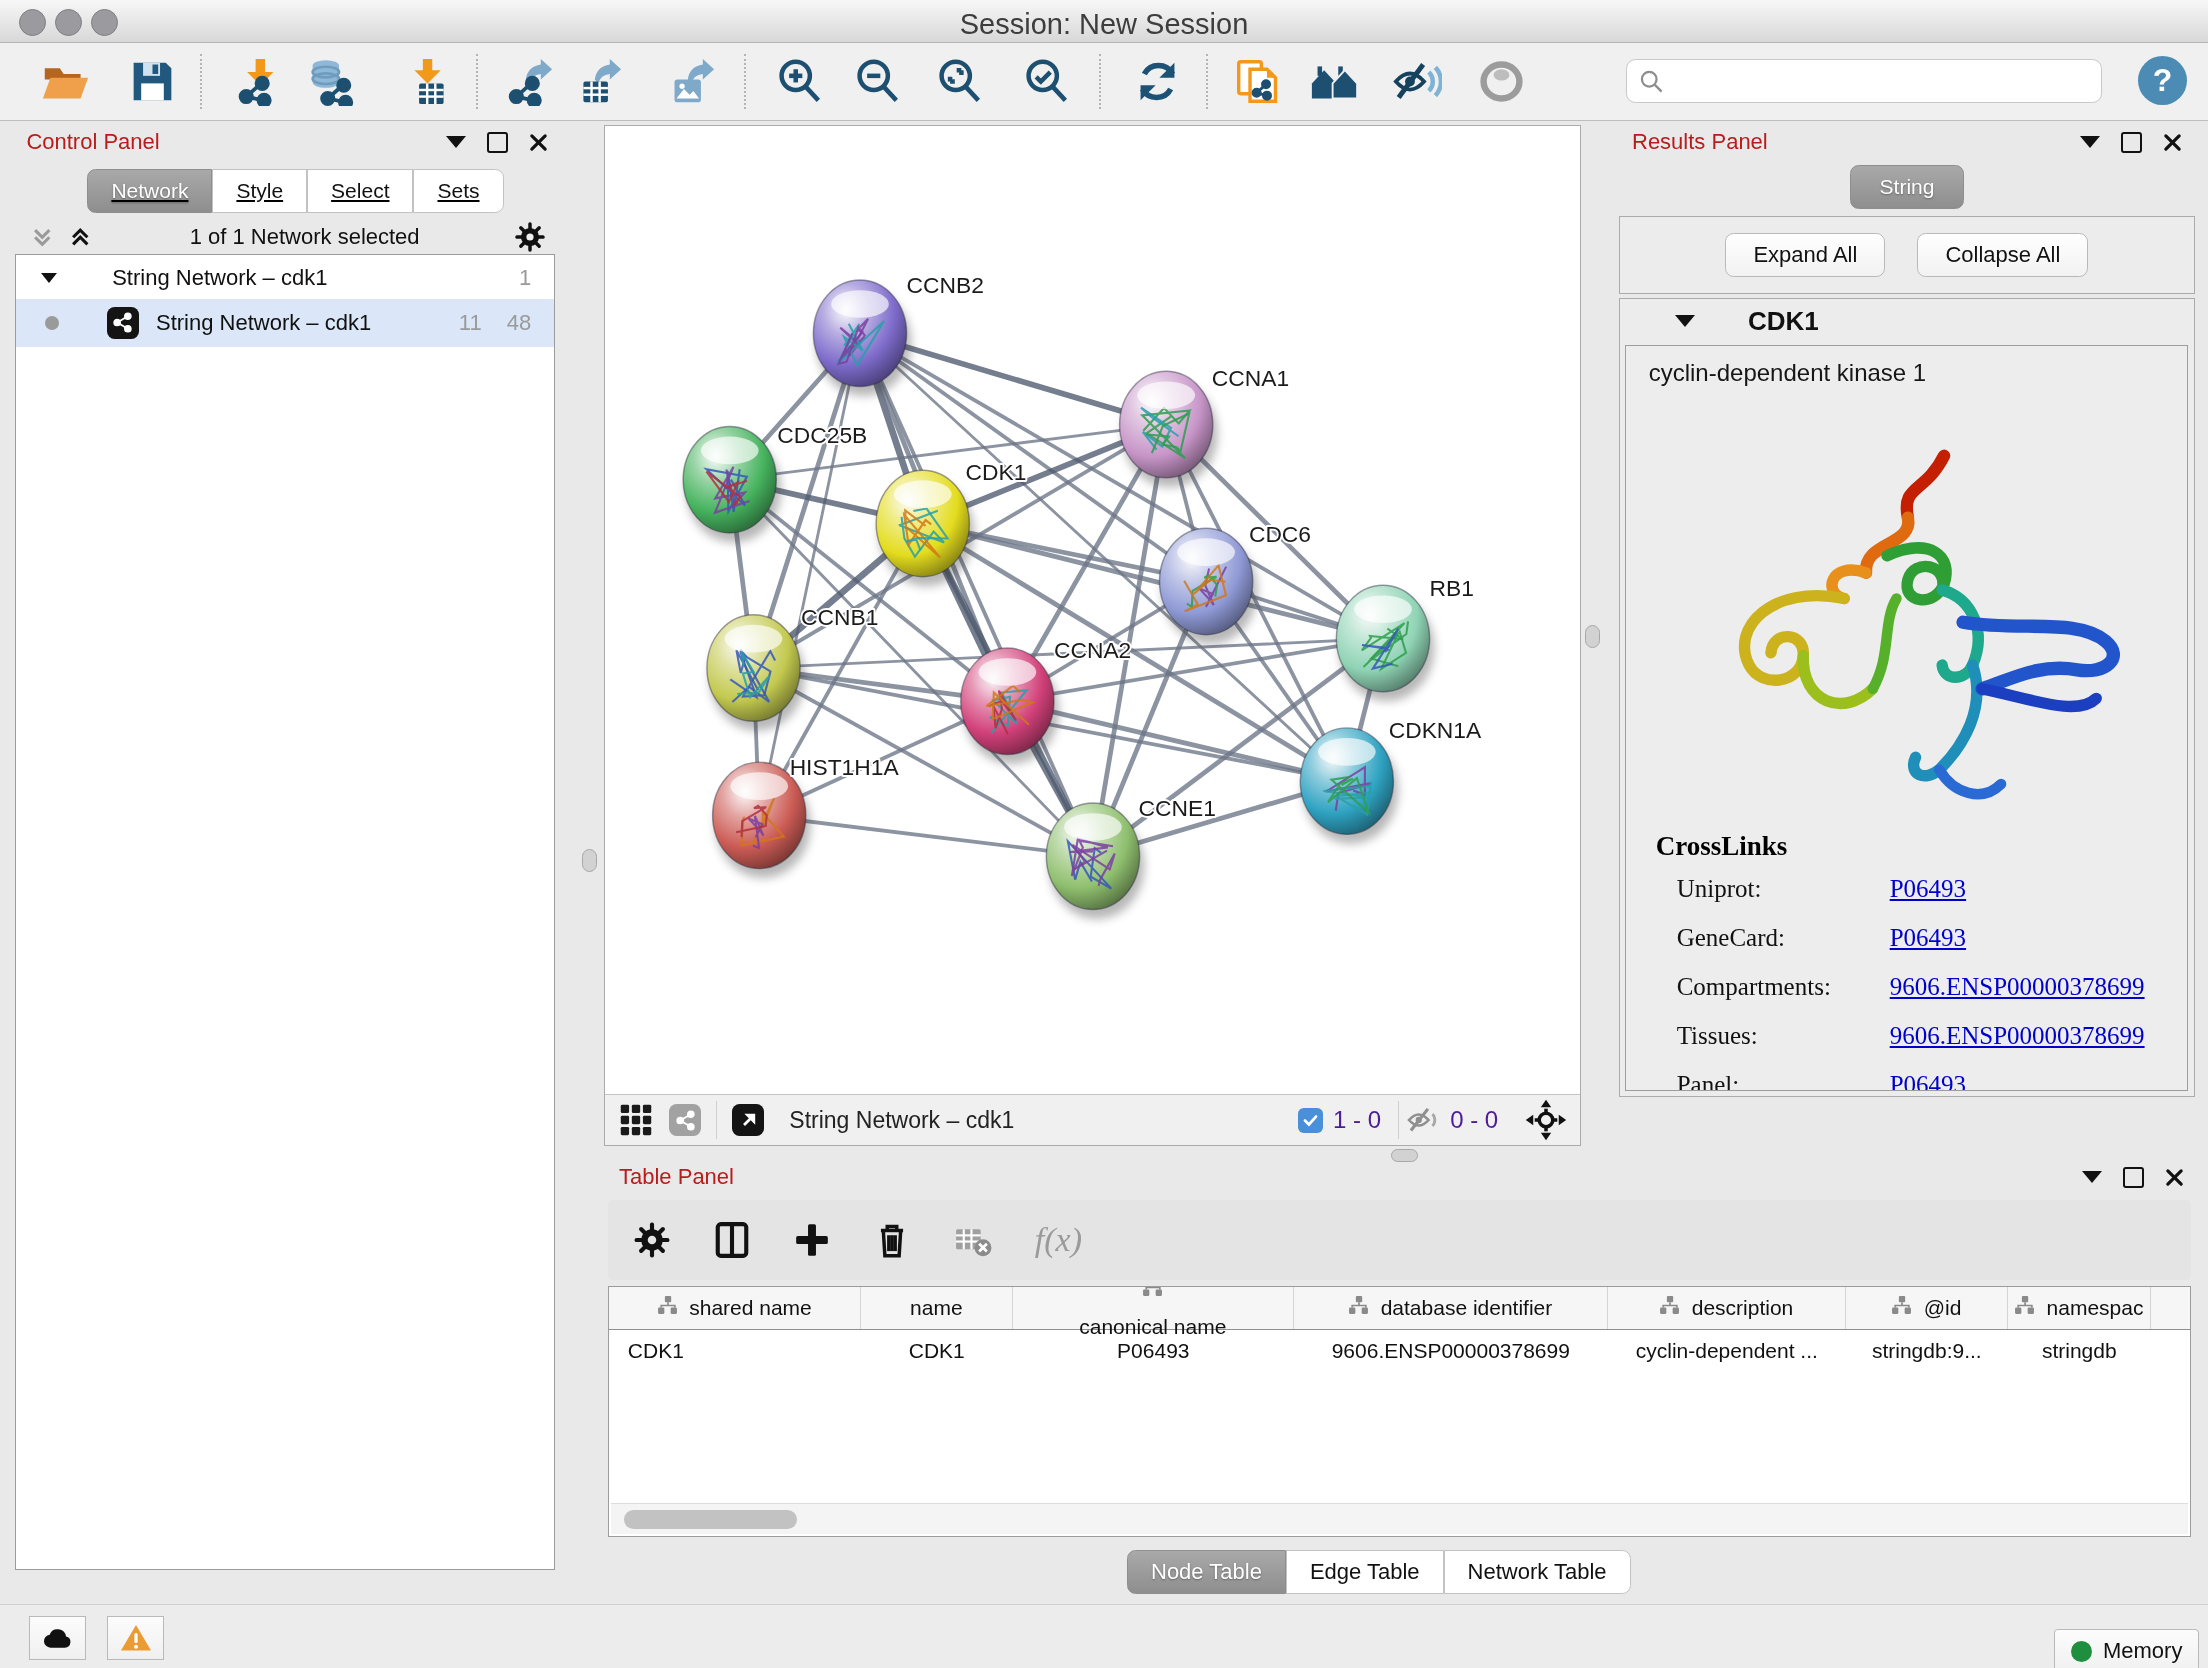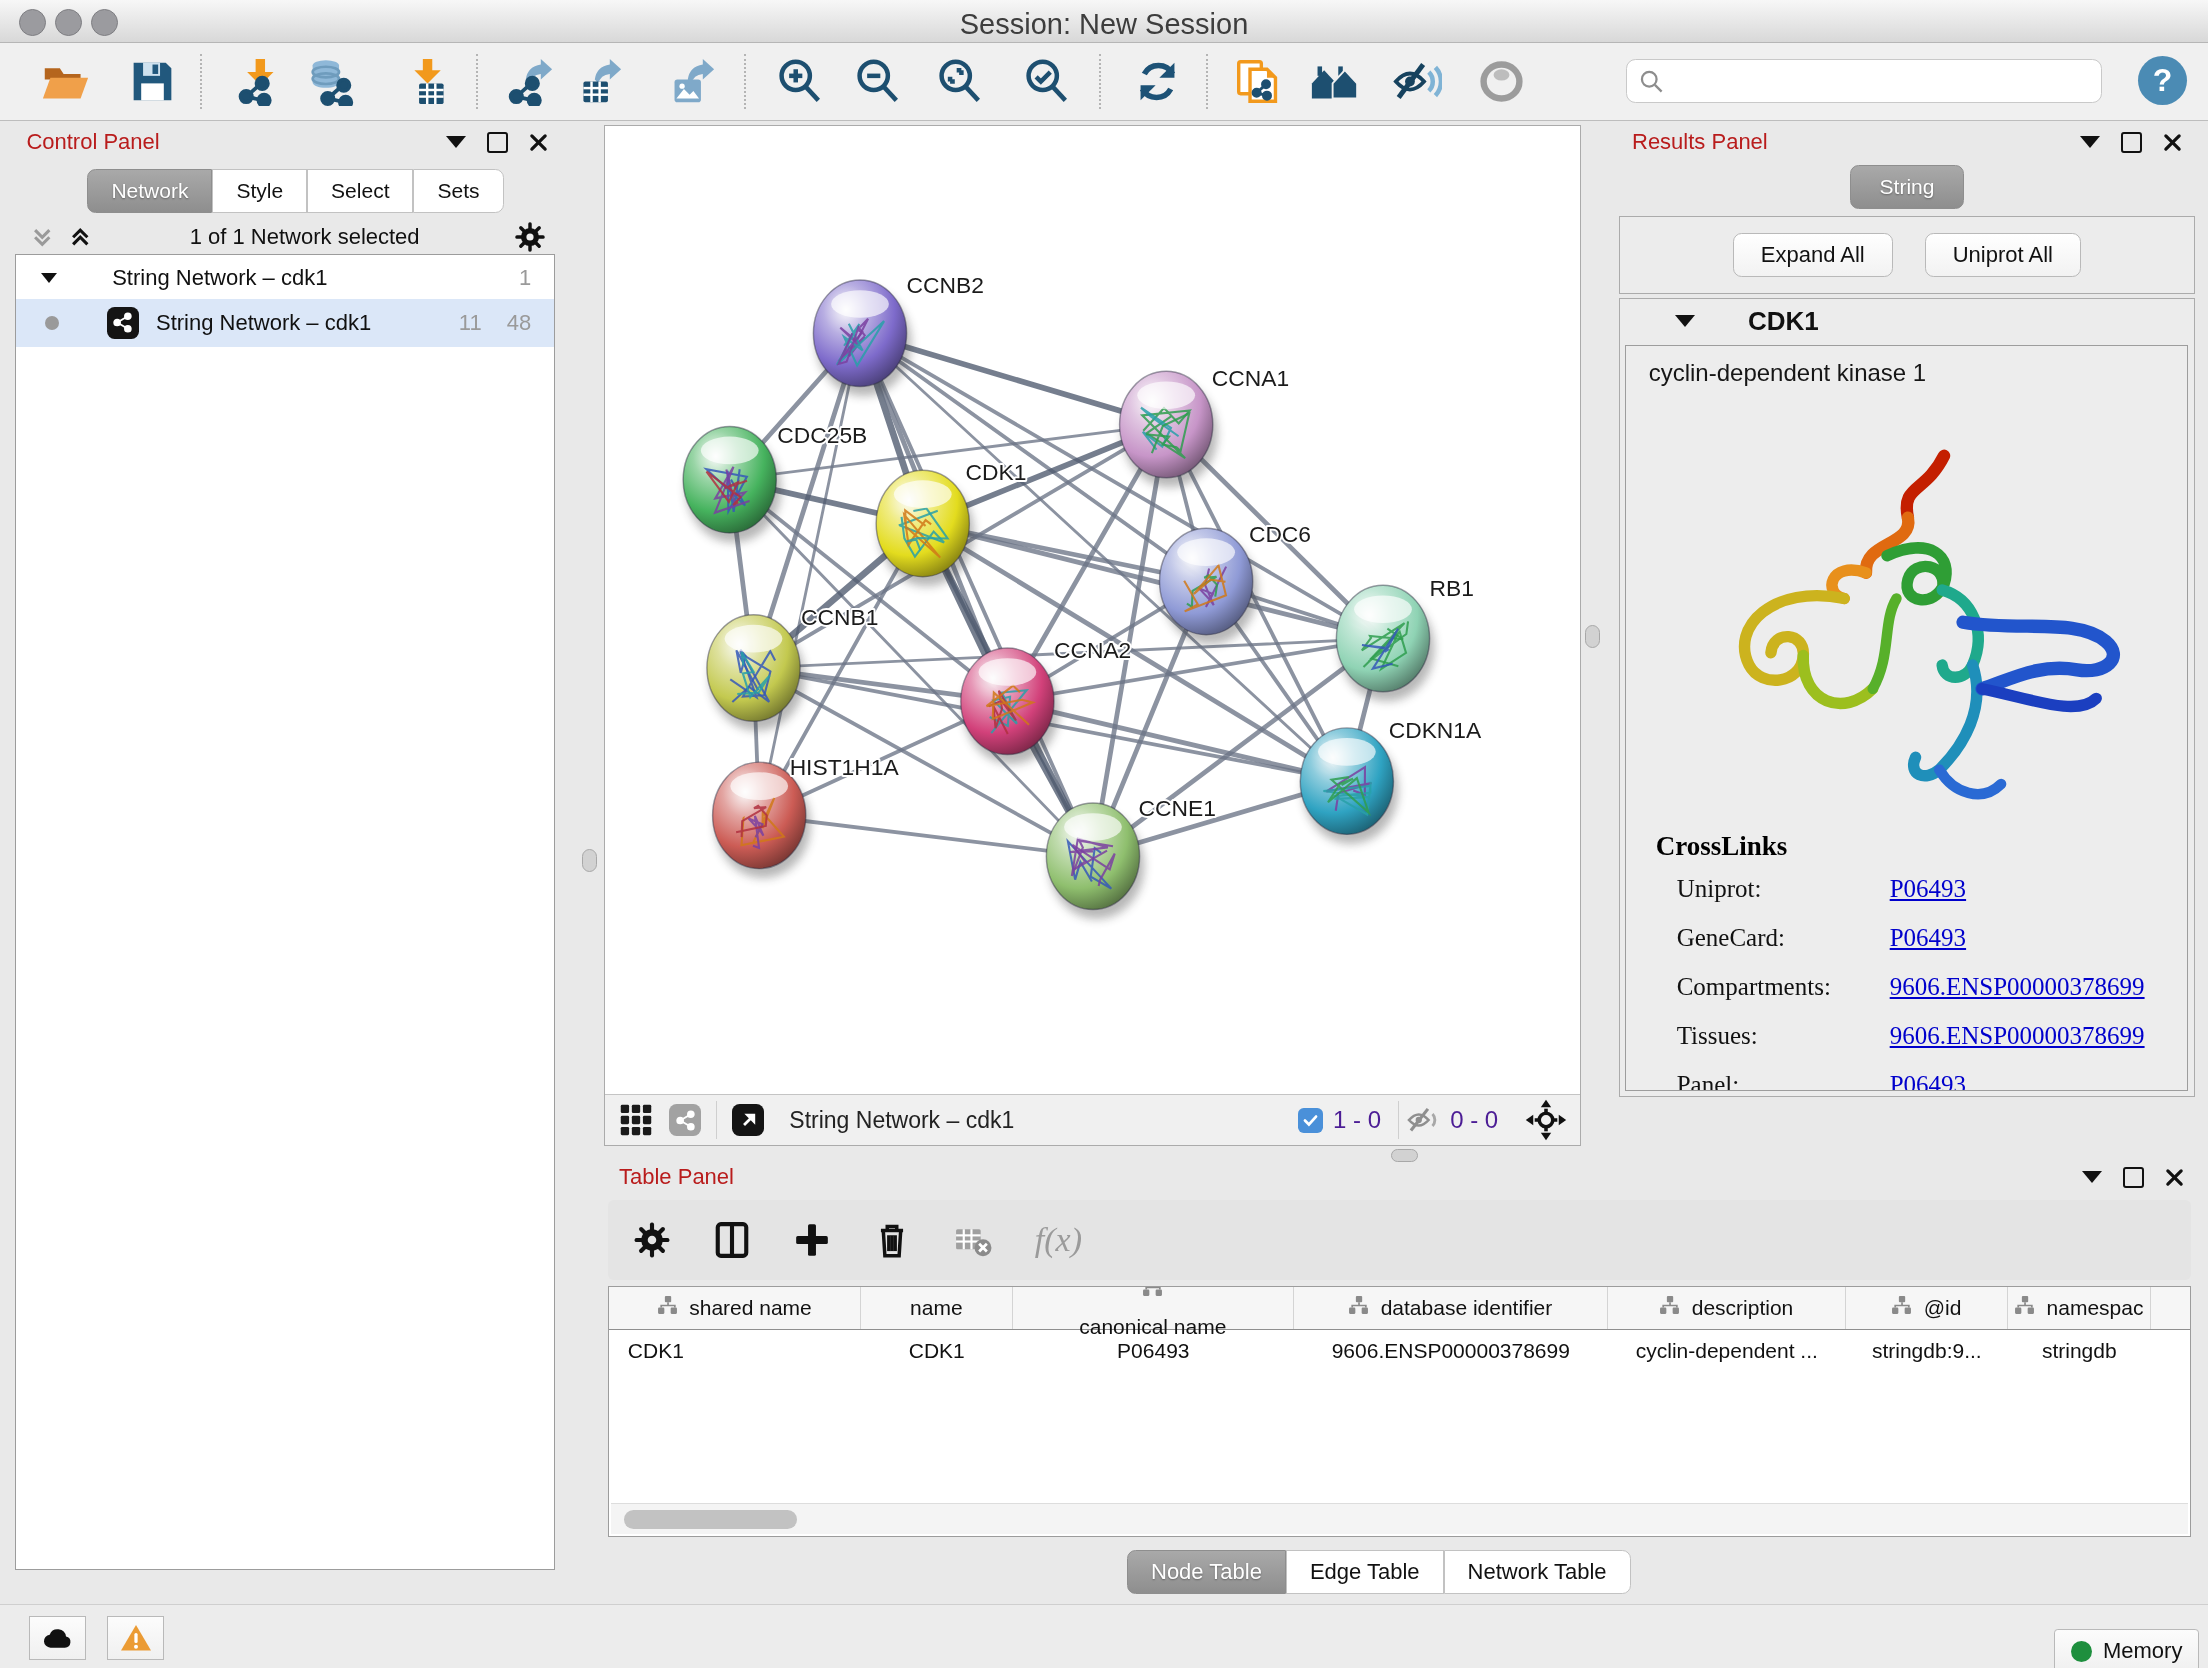--- a/index.html
+++ b/index.html
@@ -33,21 +33,21 @@
 
   .mac-tab{height:42px;display:flex;align-items:center;justify-content:center;font-size:21px;
     border:1px solid #c2c2c2;background:#ffffff;color:#111;padding:0 23px;}
   .mac-tab.active{background:linear-gradient(#a9a9a9,#8e8e8e);color:#fff;border-color:#8e8e8e;
     text-shadow:0 1px 1.9px rgba(0,0,0,.35);}
   .mac-tab:first-child{border-radius:8.6px 0 0 8.6px;}
   .mac-tab:last-child{border-radius:0 8.6px 8.6px 0;}
 
   
   #control-panel{position:absolute;left:11.4px;top:125px;width:552px;height:1459px;}
-  #cp-tabs{display:flex;margin:9.5px 0 0 76px;}
+  #cp-tabs{display:flex;margin:9.5px 0 0 76px;text-decoration:underline;}
   #cp-subhdr{display:flex;align-items:center;height:49px;padding:0 17px;}
   #cp-subhdr .status{flex:1;text-align:center;font-size:22px;color:#111;}
   #cp-list{position:absolute;left:3.8px;top:129px;width:540px;height:1316px;background:#fff;
     border:1.9px solid #9c9c9c;box-sizing:border-box;}
   .tree-row{display:flex;align-items:center;height:42px;font-size:22px;color:#111;}
   .tree-row .cnt{color:#9a9a9a;}
   #tree-child{background:#dbe7f8;height:48px;}
   .share-badge{width:32px;height:32px;border-radius:7.6px;background:#141414;display:flex;align-items:center;justify-content:center;}
   .gray-dot{width:14.3px;height:14.3px;border-radius:50%;background:#9a9a9a;}
 
@@ -687,21 +687,21 @@
               <line x1="17" y1="3" x2="3" y2="17"></line>
             </g>
           </svg>
       </span>
     </div>
     <div id="rp-tab-wrap">
       <span class="mac-tab active" style="border-radius:8.6px;padding:0 28.5px">String</span>
     </div>
     <div id="rp-box">
       <button class="rp-btn">Expand All</button>
-      <button class="rp-btn">Uniprot All</button>
+      <button class="rp-btn">Collapse All</button>
     </div>
     <div id="cdk1-box">
       <div id="cdk1-hdr">
         <span class="tri-down"></span>
         <span class="gene">CDK1</span>
       </div>
       <div id="cdk1-inner">
         <div id="cdk1-desc">cyclin-dependent kinase 1</div>
         <svg id="protein-img" width="504" height="409" viewBox="0 0 520 430">
           <g fill="none" stroke-linecap="round">

